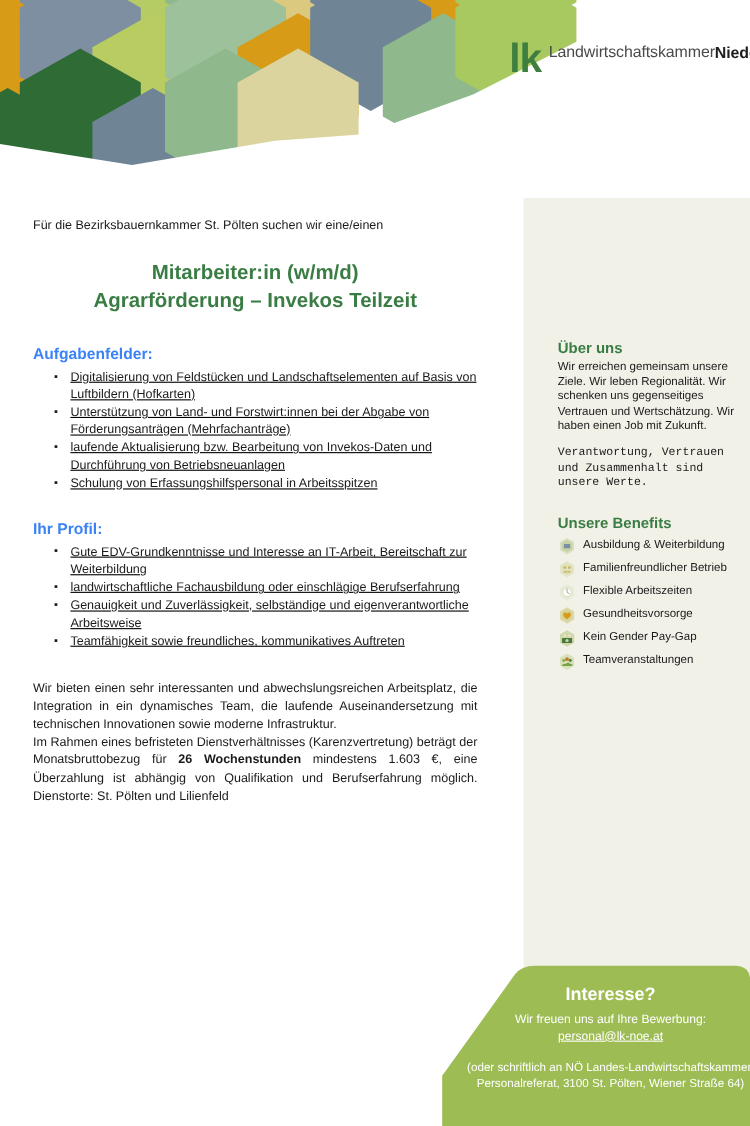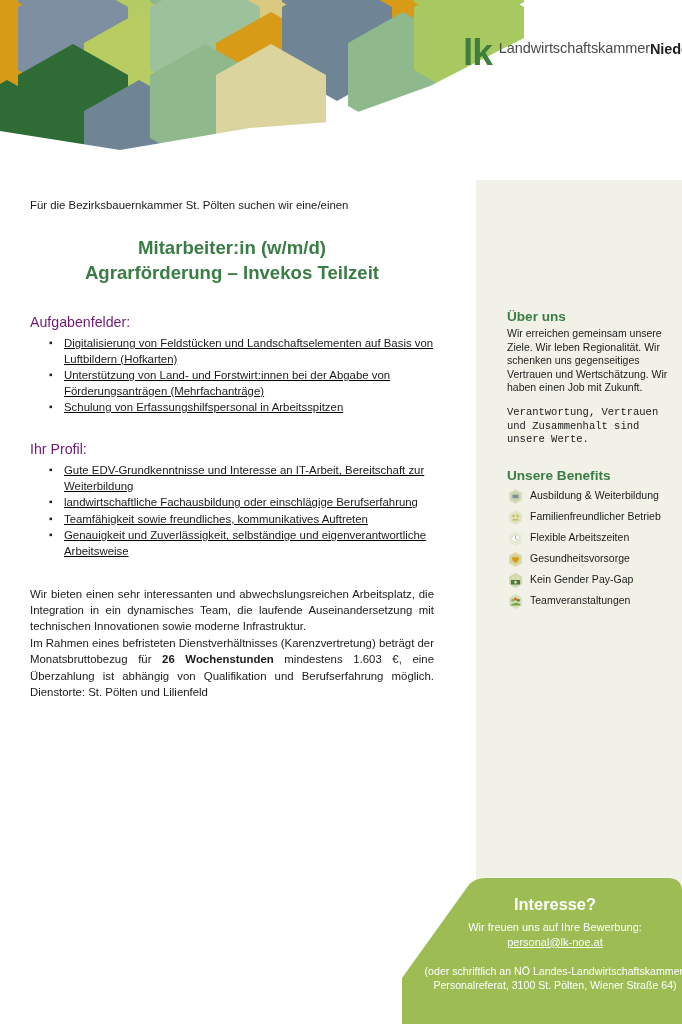--- a/index.html
+++ b/index.html
@@ -28,21 +28,21 @@
   
   #sidebar-panel{position:absolute;left:0;top:0;width:682px;height:1024px;}
 
   
   #main-col{position:absolute;left:30px;top:198px;width:404px;}
 
   .intro-line{font-size:11.4px;color:#1a1a1a;line-height:15px;margin-bottom:22px;}
 
   #job-title{text-align:center;color:#3a7d44;font-weight:bold;font-size:18.6px;line-height:25px;margin-bottom:28px;}
 
-  .sec-head{color:#701a75;font-weight:normal;font-size:14.2px;line-height:18px;margin:0 0 5px 0;}
+  .sec-head{color:#3b82f6;font-weight:bold;font-size:14.2px;line-height:18px;margin:0 0 5px 0;}
 
   ul.blist{margin:0 0 0 0;padding:0;list-style:none;text-decoration:underline;}
   ul.blist li{
     position:relative;padding-left:34px;font-size:11.4px;line-height:15.6px;
     color:#1a1a1a;margin-bottom:1px;
   }
   ul.blist li::before{
     content:"▪";position:absolute;left:19px;top:-1px;font-size:10px;color:#1a1a1a;
   }
   #profile-head{margin-top:24px;}
@@ -181,29 +181,30 @@
 
   <div id="job-title">
     <div>Mitarbeiter:in (w/m/d)</div>
     <div>Agrarförderung – Invekos Teilzeit</div>
   </div>
 
   <div class="sec-head">Aufgabenfelder:</div>
   <ul class="blist">
     <li>Digitalisierung von Feldstücken und Landschaftselementen auf Basis von Luftbildern (Hofkarten)</li>
     <li>Unterstützung von Land- und Forstwirt:innen bei der Abgabe von Förderungsanträgen (Mehrfachanträge)</li>
+    <li>laufende Aktualisierung bzw. Bearbeitung von Invekos-Daten und Durchführung von Betriebsneuanlagen</li>
     <li>Schulung von Erfassungshilfspersonal in Arbeitsspitzen</li>
   </ul>
 
   <div class="sec-head" id="profile-head">Ihr Profil:</div>
   <ul class="blist">
     <li>Gute EDV-Grundkenntnisse und Interesse an IT-Arbeit, Bereitschaft zur Weiterbildung</li>
     <li>landwirtschaftliche Fachausbildung oder einschlägige Berufserfahrung</li>
+    <li>Genauigkeit und Zuverlässigkeit, selbständige und eigenverantwortliche Arbeitsweise</li>
     <li>Teamfähigkeit sowie freundliches, kommunikatives Auftreten</li>
-    <li>Genauigkeit und Zuverlässigkeit, selbständige und eigenverantwortliche Arbeitsweise</li>
   </ul>
 
   <p class="para" id="para-1">Wir bieten einen sehr interessanten und abwechslungsreichen Arbeitsplatz, die Integration in ein dynamisches Team, die laufende Auseinandersetzung mit technischen Innovationen sowie moderne Infrastruktur.</p>
 
   <p class="para" id="para-2"><span>Im Rahmen eines befristeten Dienstverhältnisses (Karenzvertretung) beträgt der Monatsbruttobezug für </span><b>26 Wochenstunden</b><span> mindestens 1.603 €, eine Überzahlung ist abhängig von Qualifikation und Berufserfahrung möglich. Dienstorte: St. Pölten und Lilienfeld</span></p>
 
 </div>
 
 <div id="side-content">
   <div id="side-about-head">Über uns</div>

